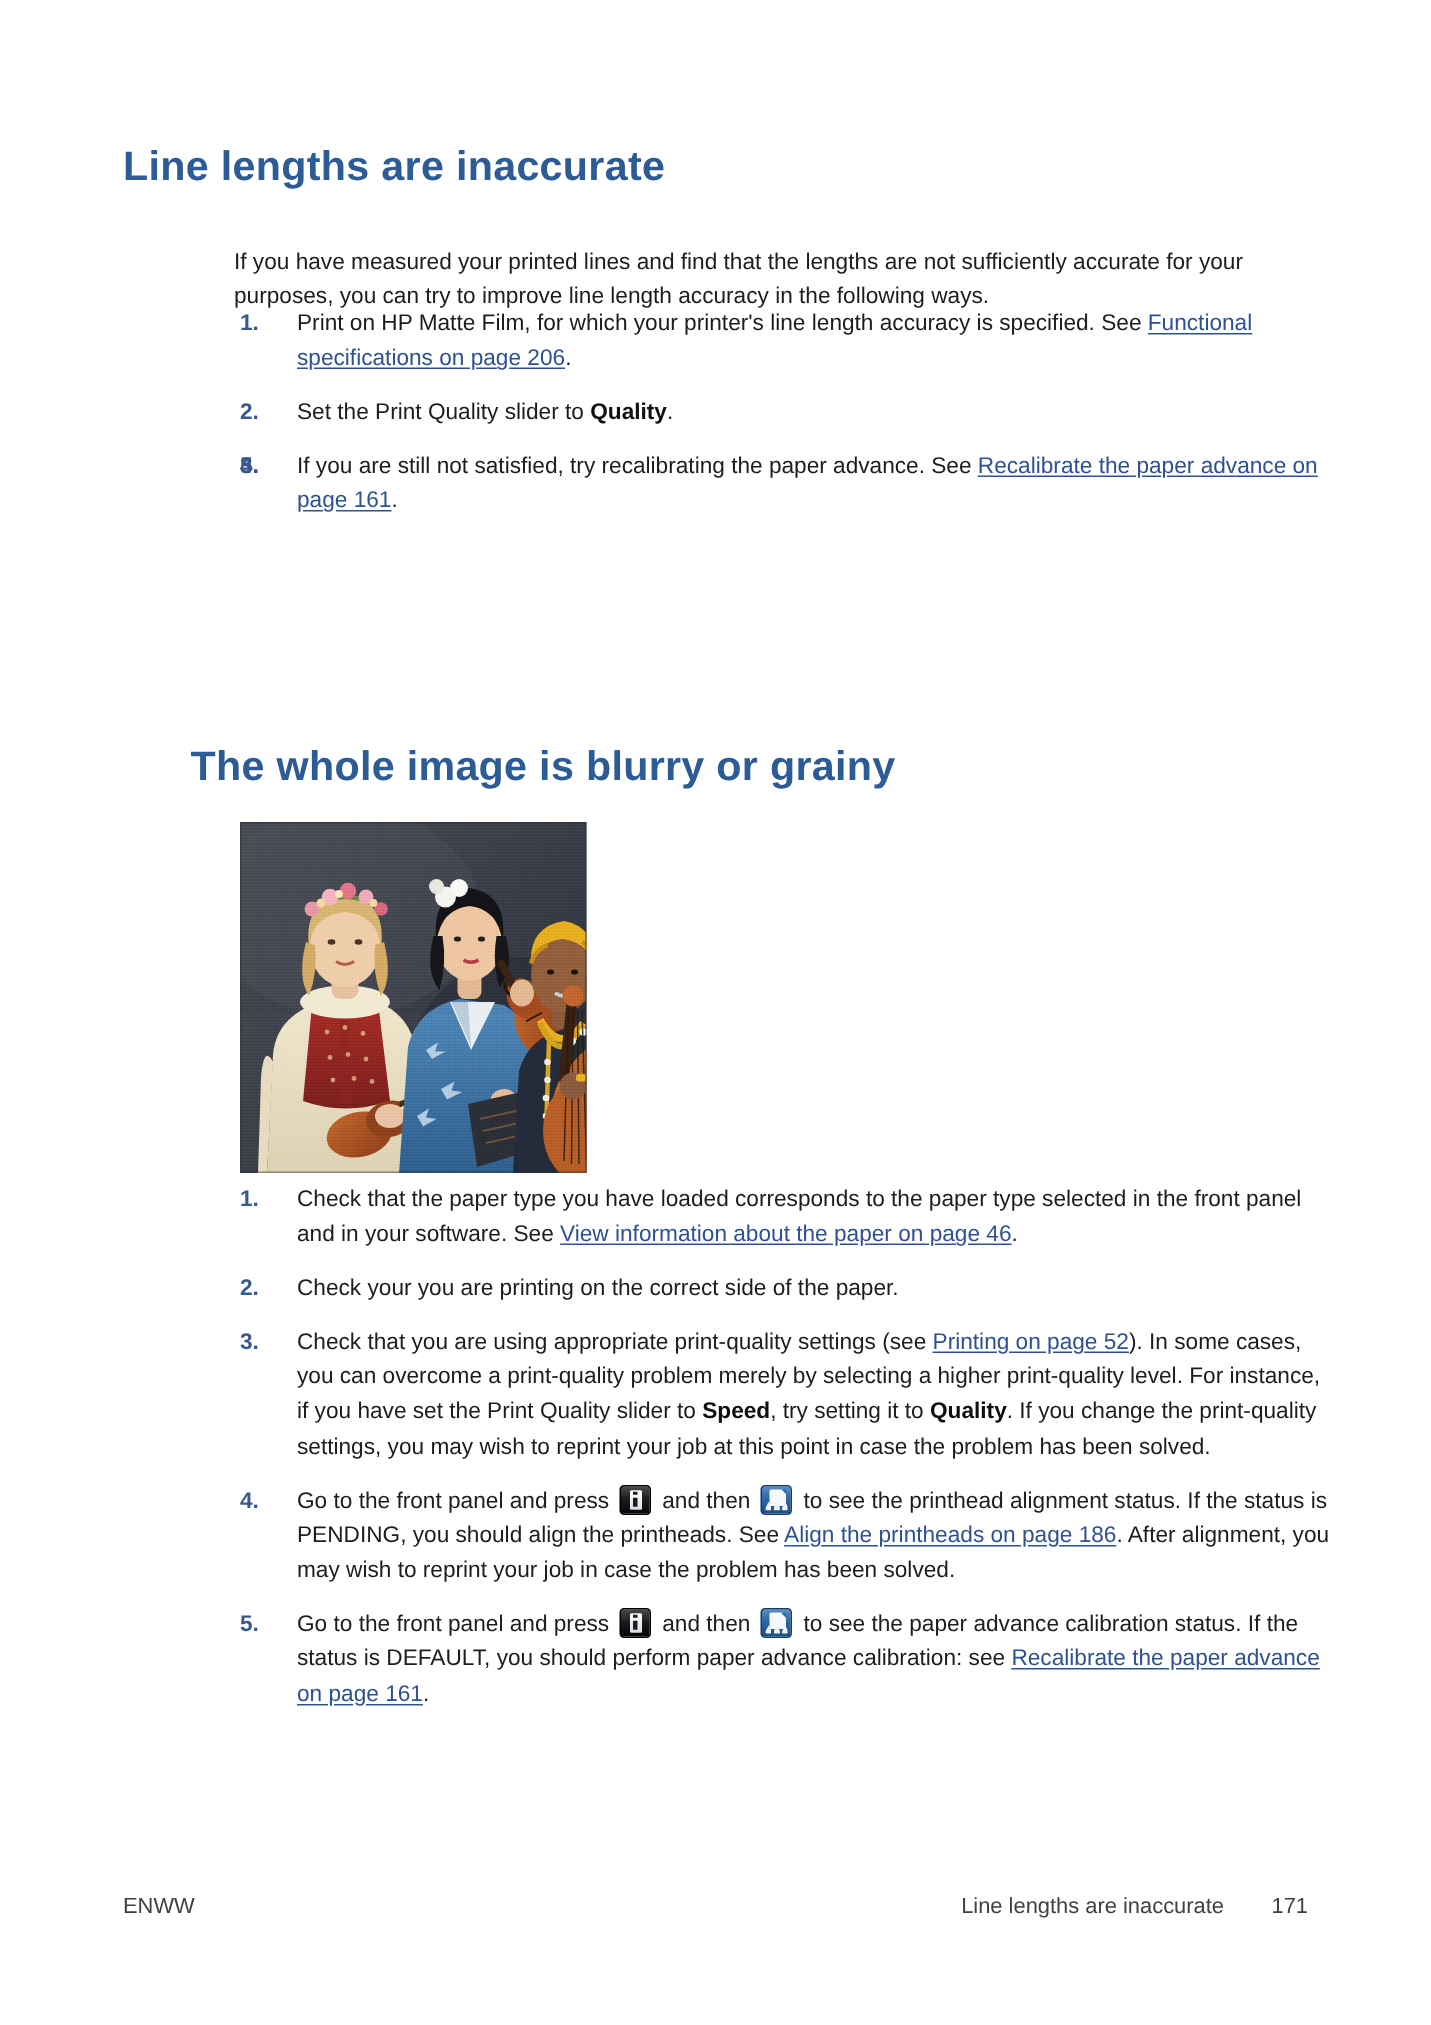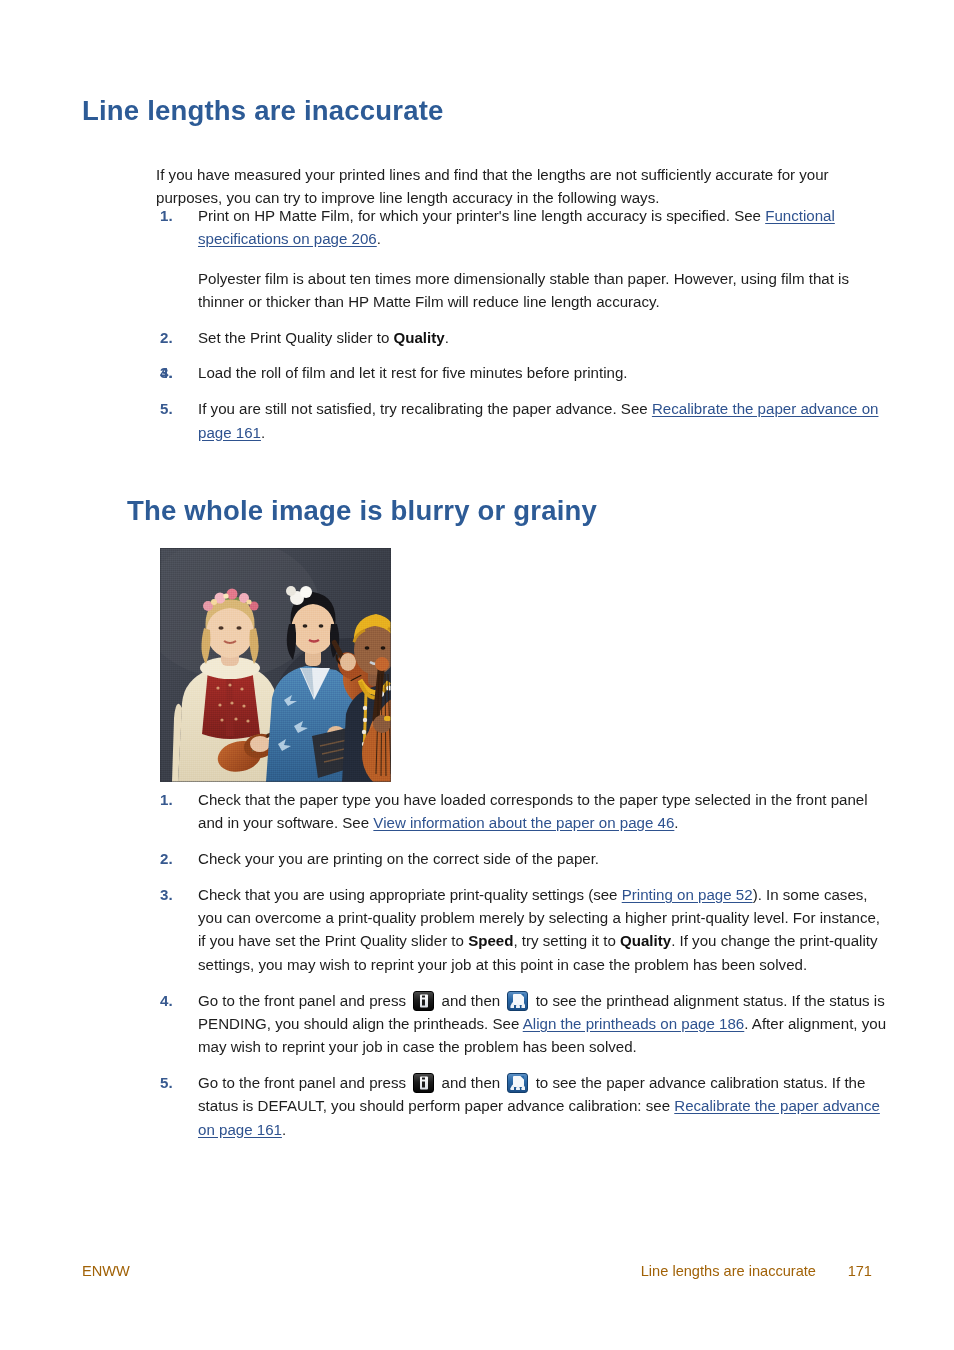--- a/index.html
+++ b/index.html
@@ -205,21 +205,21 @@
   
   .footer {
     position: absolute;
     left: 82px;
     top: 1263px;
     width: 790px;
     display: flex;
     justify-content: space-between;
     align-items: baseline;
     font-size: 14.6px;
-    color: #a16207;
+    color: #404040;
   }
   .footer .right {
     display: flex;
     align-items: baseline;
     gap: 28px;
   }
   .footer .pagenum { min-width: 28px; text-align: right; }
 </style>
 </head>
 <body>
@@ -230,35 +230,33 @@
     <h1 class="section-heading">Line lengths are inaccurate</h1>
   </div>
 
   <p class="body-text intro-para">If you have measured your printed lines and find that the lengths are not sufficiently accurate for your purposes, you can try to improve line length accuracy in the following ways.</p>
 
   <ol class="steps steps-1">
 
     <li class="step">
       <span class="num">1.</span>
       <span>Print on HP Matte Film, for which your printer's line length accuracy is specified. See </span><a class="doclink">Functional specifications on page 206</a><span>.</span>
-      <span class="sub-para">Polyester film is about ten times more dimensionally stable than paper. However, using film that is thinner or thicker than HP Matte Film will reduce line length accuracy.</span>
     </li>
 
     <li class="step">
       <span class="num">2.</span>
       <span>Set the Print Quality slider to </span><b class="emph">Quality</b><span>.</span>
     </li>
 
     <li class="step">
       <span class="num">3.</span>
     </li>
 
     <li class="step">
       <span class="num">4.</span>
-      <span>Load the roll of film and let it rest for five minutes before printing.</span>
     </li>
 
     <li class="step">
       <span class="num">5.</span>
       <span>If you are still not satisfied, try recalibrating the paper advance. See </span><a class="doclink">Recalibrate the paper advance on page 161</a><span>.</span>
     </li>
   </ol>
 
   <div class="h1-wrap-2">
     <h1 class="section-heading">The whole image is blurry or grainy</h1>

